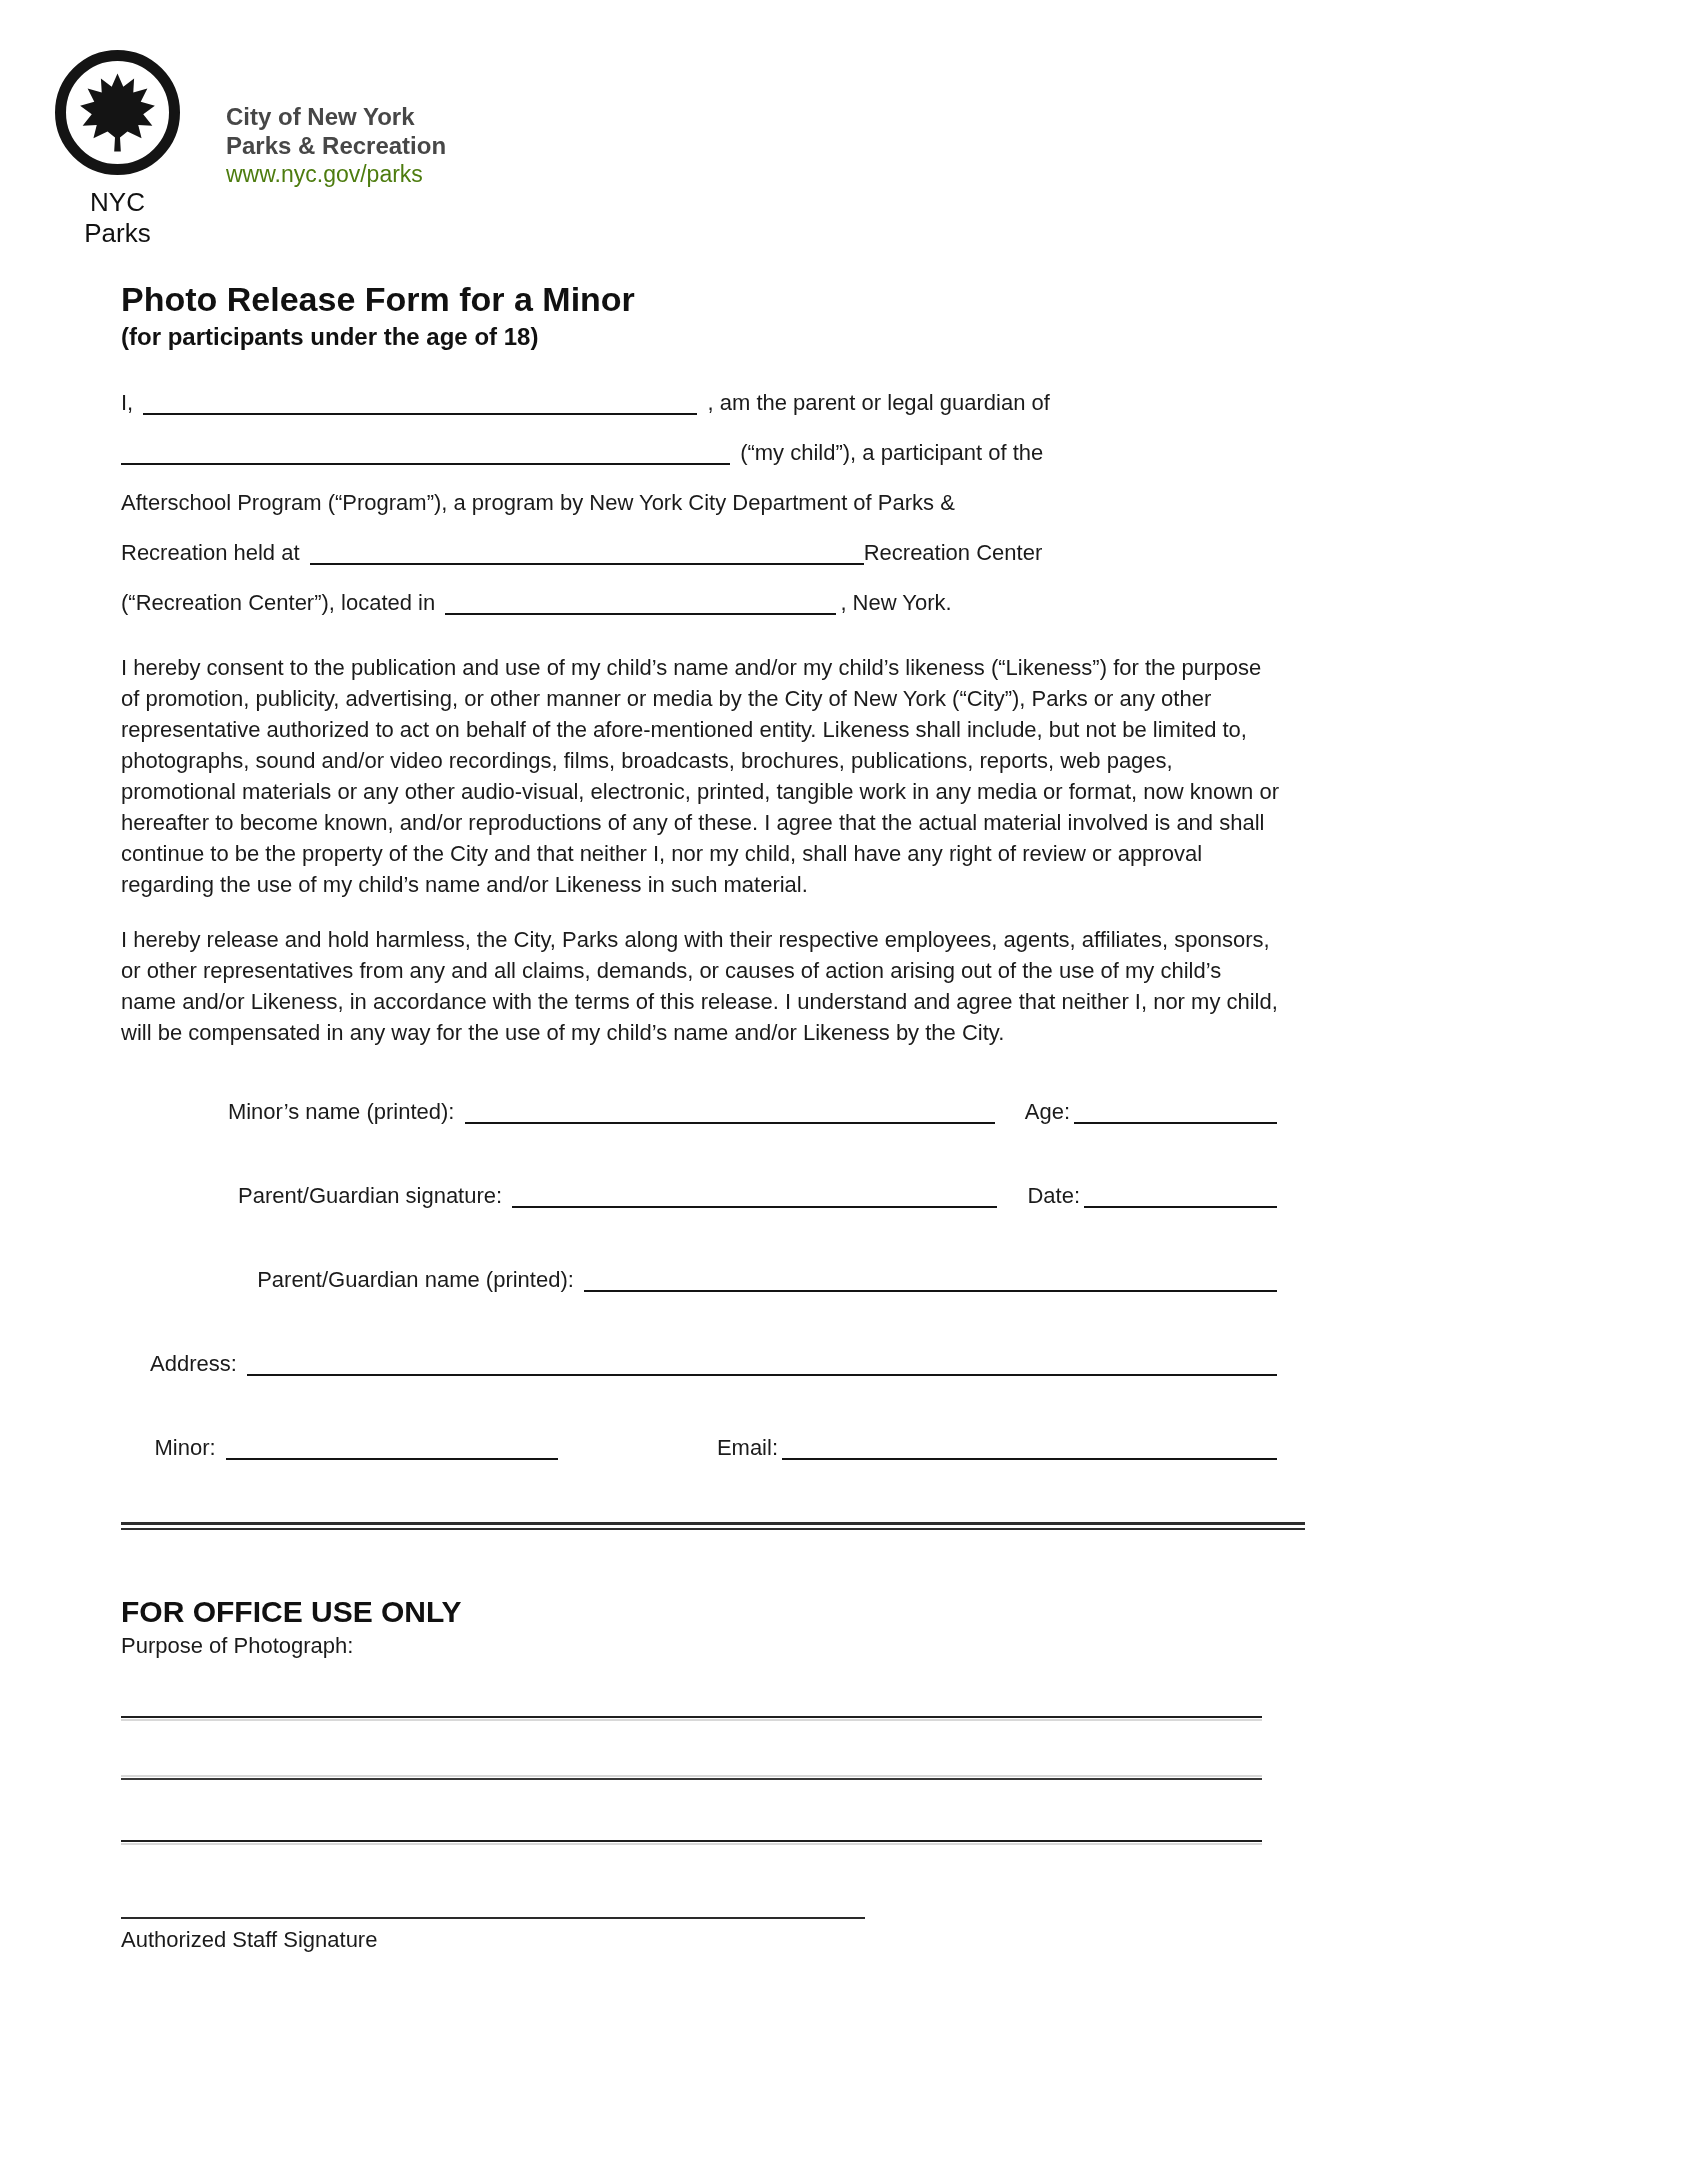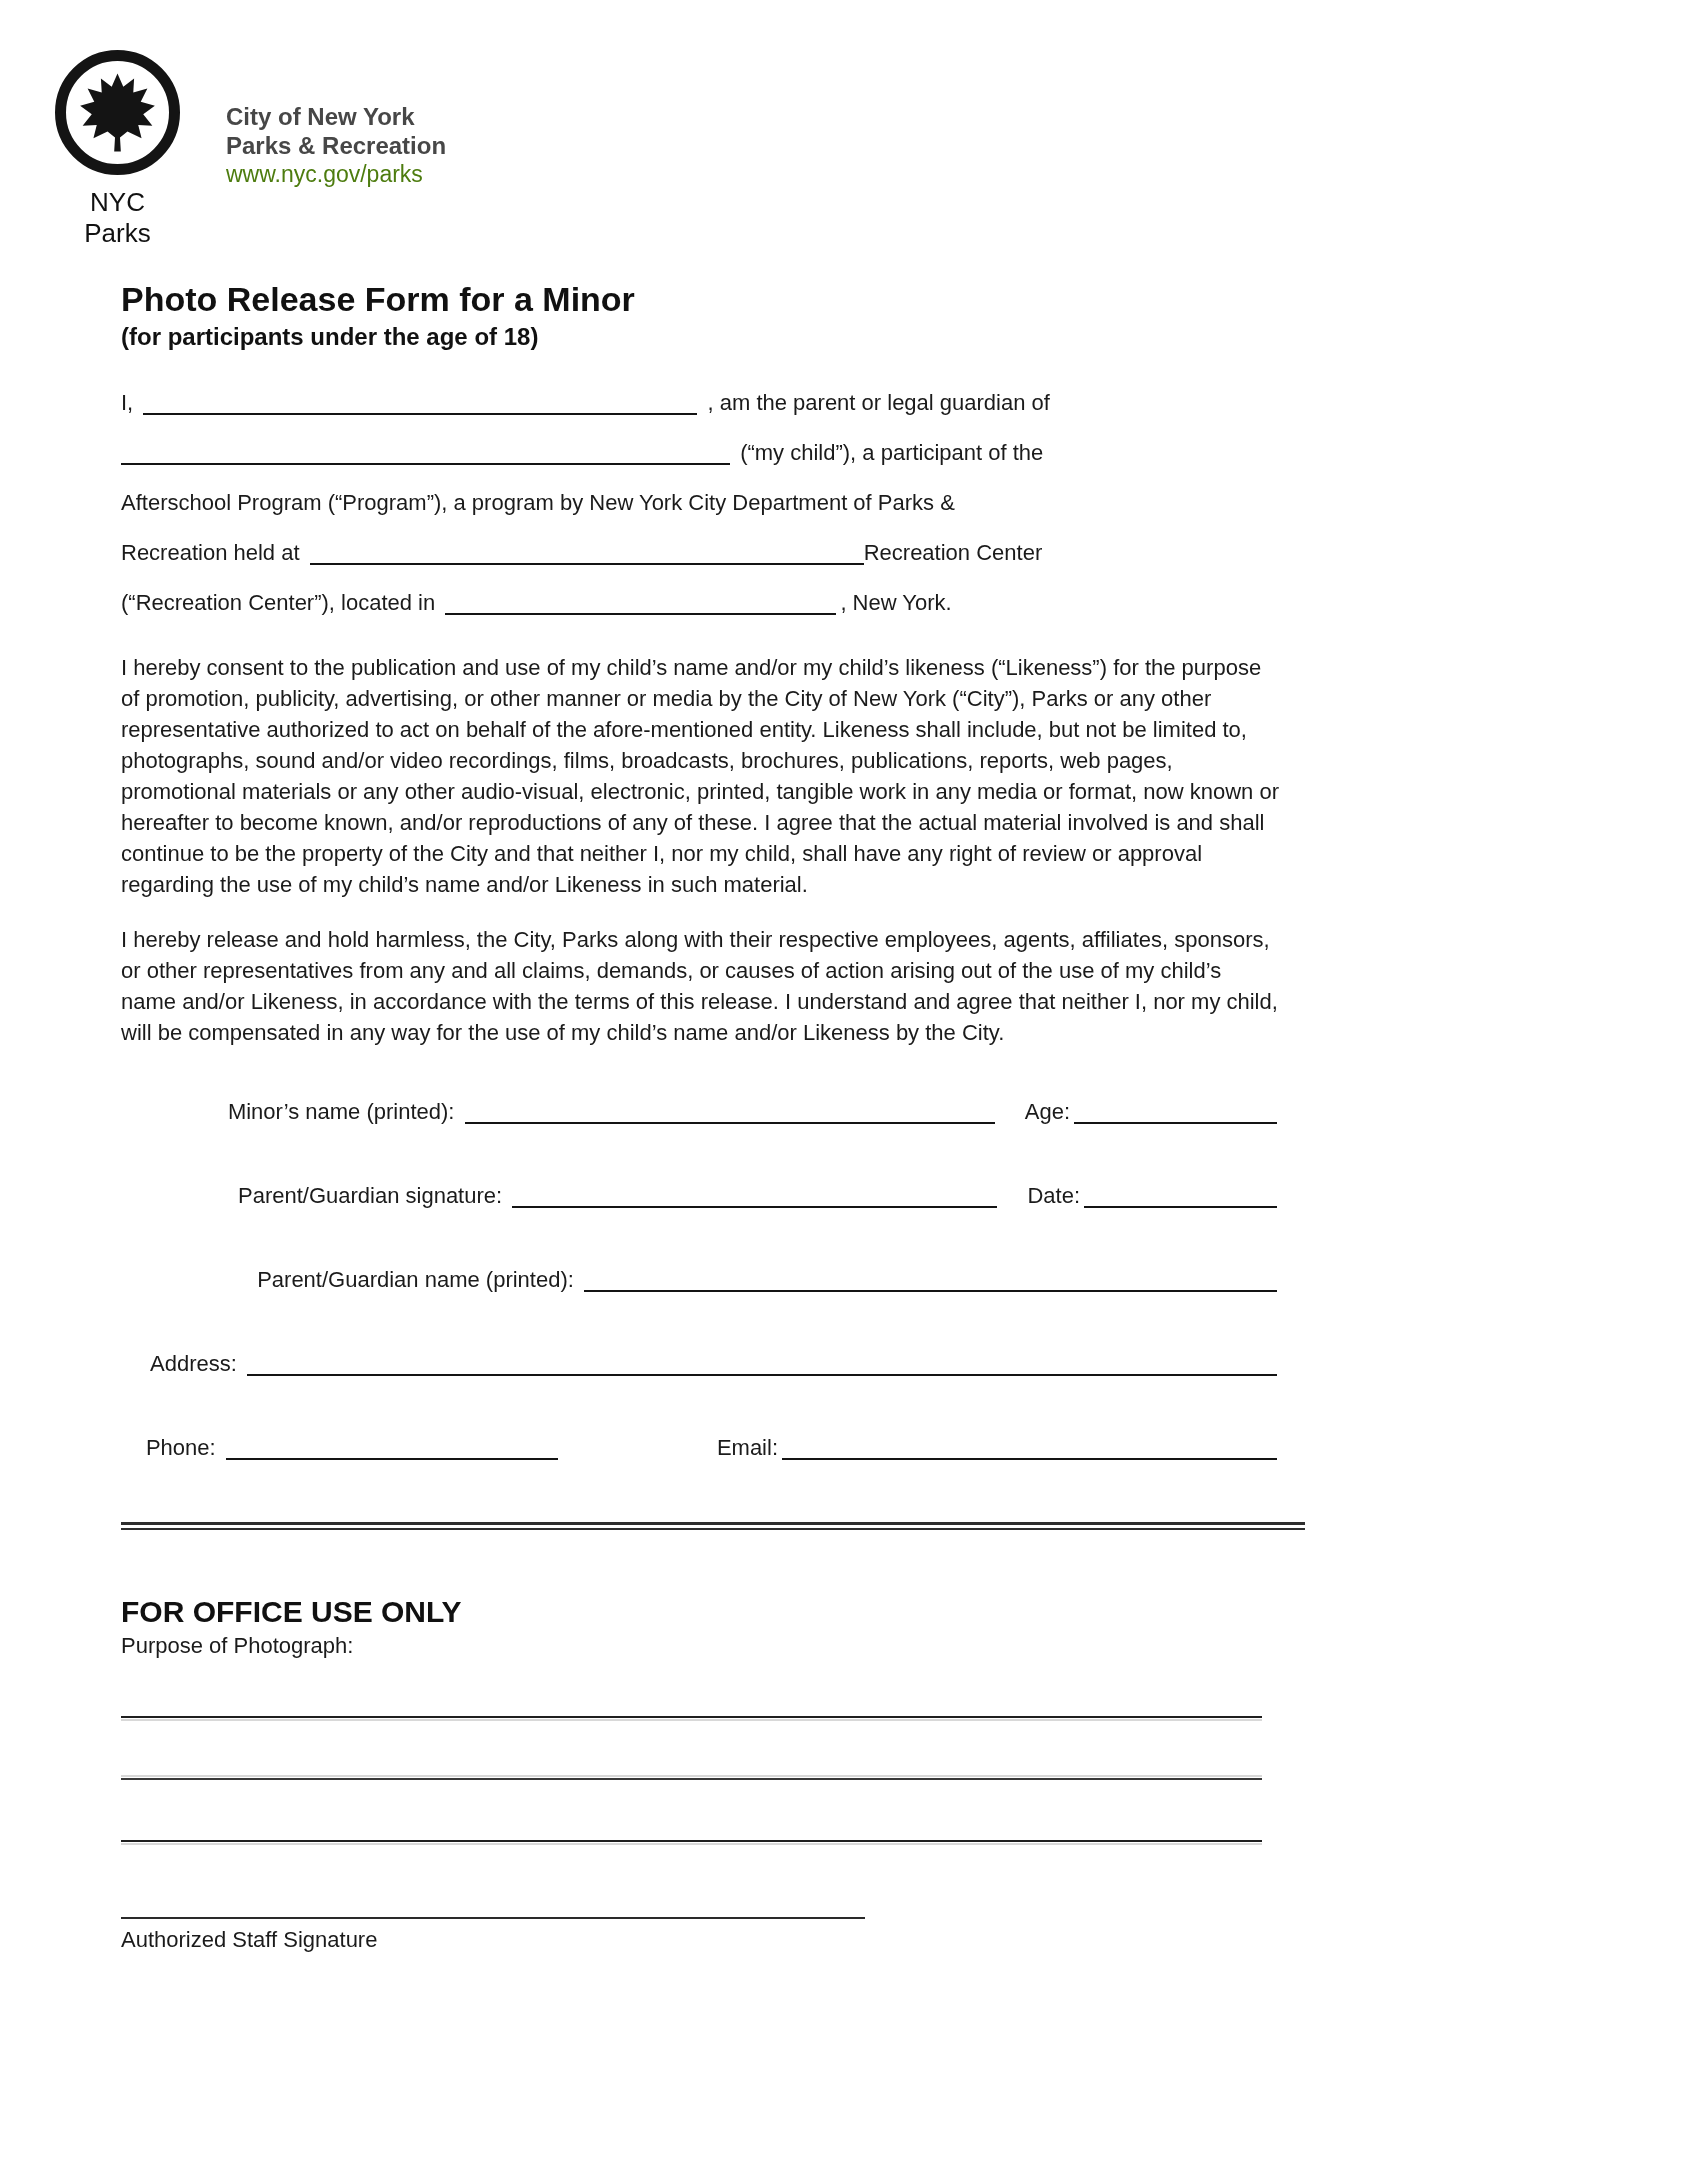--- a/index.html
+++ b/index.html
@@ -131,21 +131,21 @@
       <span>Parent/Guardian name (printed):</span>
       <span class="blank b-parent"></span>
     </div>
 
     <div class="field-row">
       <span>Address:</span>
       <span class="blank b-address"></span>
     </div>
 
     <div class="field-row">
-      <span>Phone:</span>
+      <span>Minor:</span>
       <span class="blank b-phone"></span>
       <span class="email-label">Email:</span><span class="blank b-email"></span>
     </div>
 
     <div class="heavy-rule"></div>
 
     <div class="office-heading">FOR OFFICE USE ONLY</div>
     <div class="office-purpose">Purpose of Photograph:</div>
 
     <div class="office-line first"></div>

